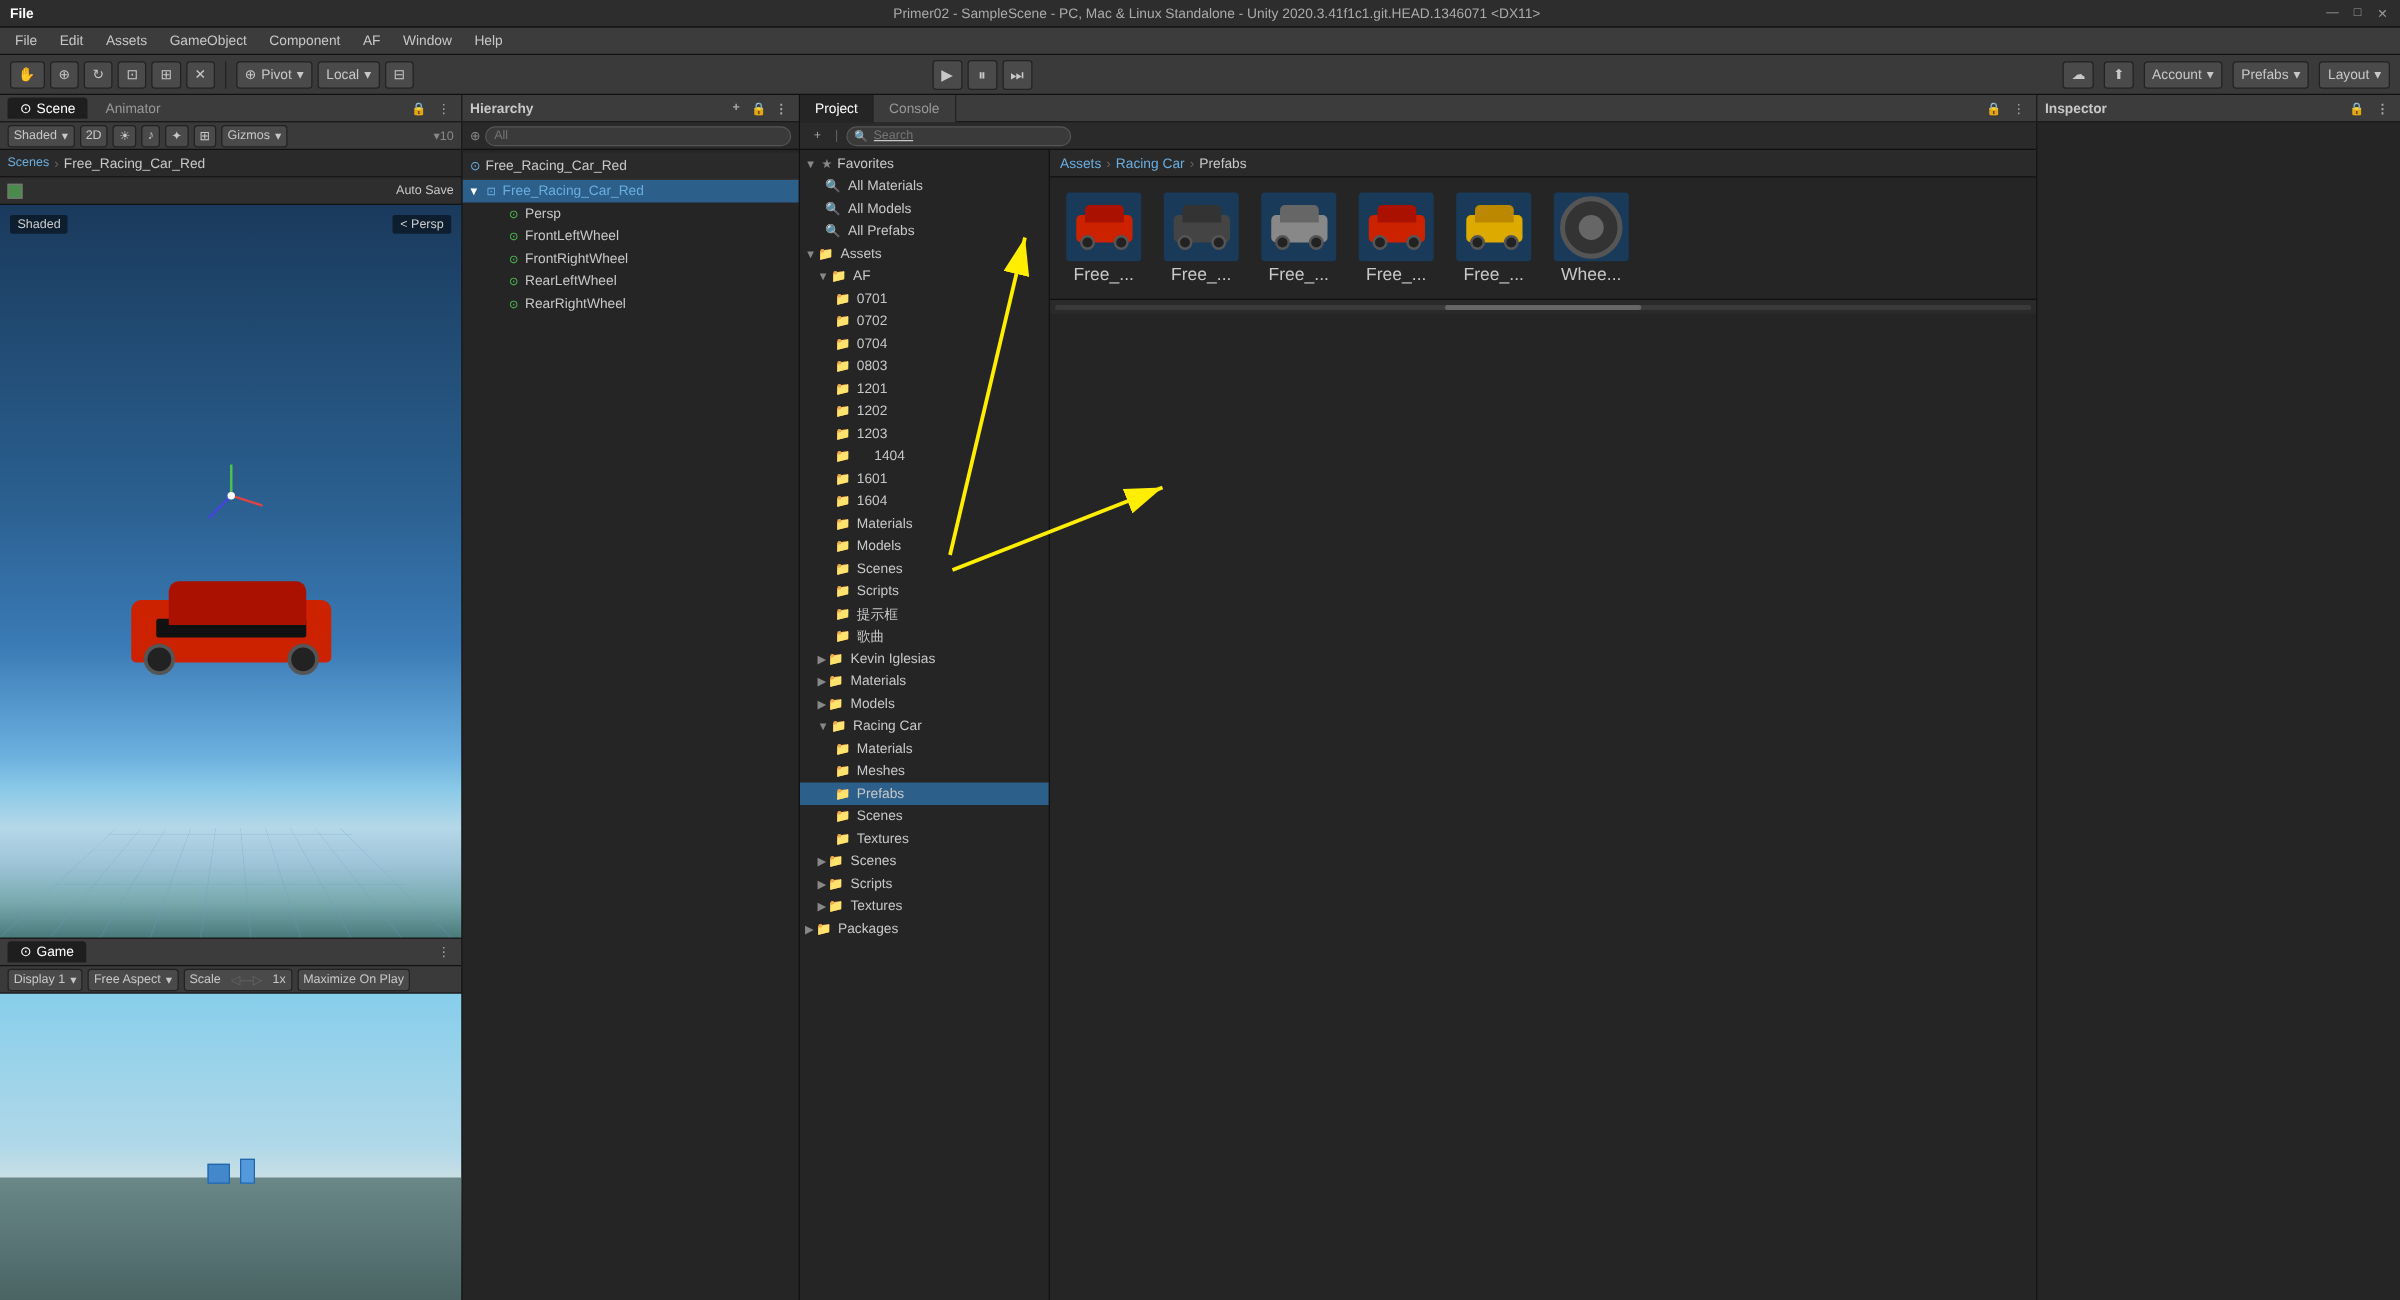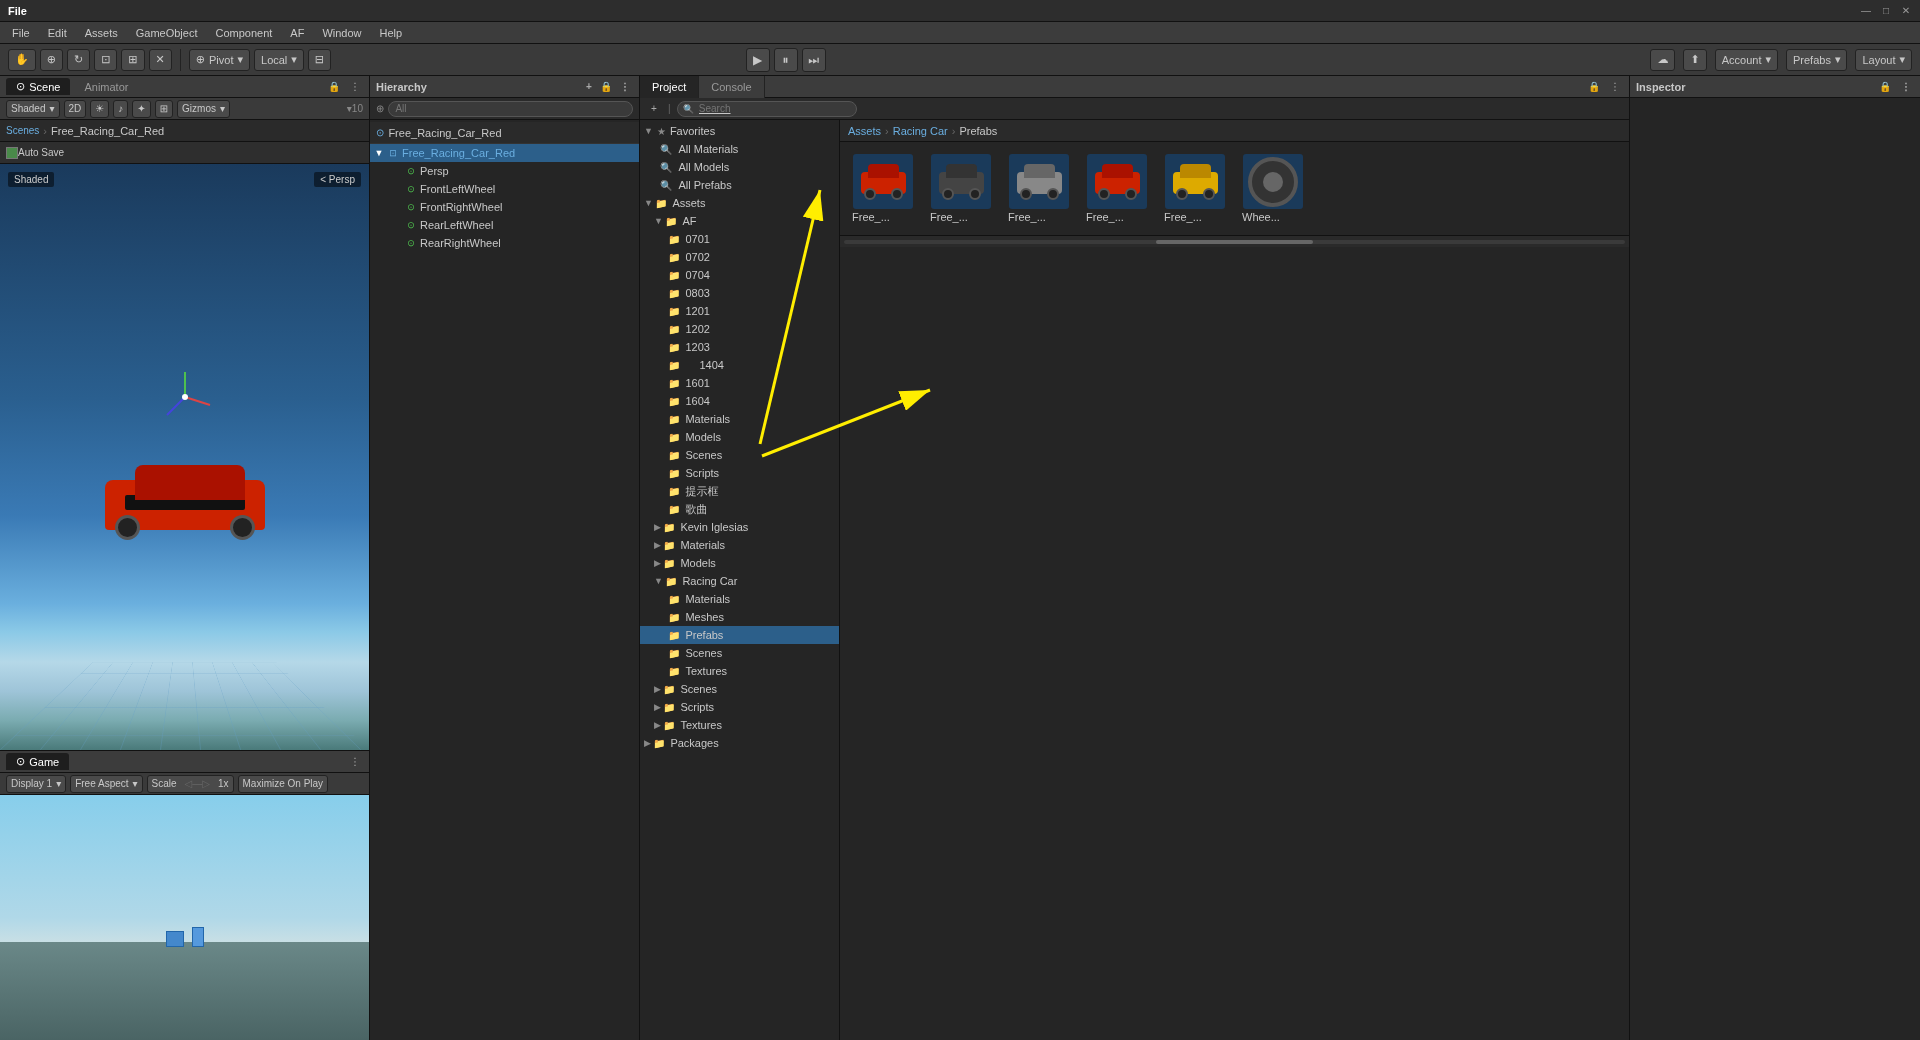--- a/index.html
+++ b/index.html
@@ -484,23 +484,23 @@
       height: 55px;
       background: #3a3a3a;
       border-radius: 3px;
       display: flex;
       align-items: center;
       justify-content: center;
       overflow: hidden;
       position: relative;
     }
     .asset-label {
-      font-size: 11px;
+      font-size: 14px;
       color: #c8c8c8;
-      text-align: left;
+      text-align: center;
       margin-top: 2px;
       word-break: break-all;
       width: 100%;
     }
     .car-thumb { 
       width: 55px; 
       height: 45px; 
       background: transparent;
       position: relative;
     }
@@ -627,20 +627,21 @@
     
     .auto-save-bar {
       height: 22px;
       background: #2e2e2e;
       display: flex;
       align-items: center;
       padding: 0 6px;
       gap: 0;
       border-bottom: 1px solid #111;
       font-size: 10px;
+      justify-content: space-between;
     }
     .mini-checkbox {
       width: 12px;
       height: 12px;
       border: 1px solid #777;
       background: #3a3a3a;
     }
     .mini-checkbox.checked {
       background: #4a8a4a;
     }
@@ -649,20 +650,21 @@
       flex: 1;
       display: flex;
       flex-direction: column;
     }
   </style>
 </head>
 <body>
 
 <div id="title-bar">
   <span style="margin-right:8px; color:#fff; font-weight:bold; font-size:11px;">File</span>
+  <span class="title-text">Primer02 - SampleScene - PC, Mac &amp; Linux Standalone - Unity 2020.3.41f1c1.git.HEAD.1346071 &lt;DX11&gt;</span>
   <div class="window-controls">
     <div class="win-btn">—</div>
     <div class="win-btn">□</div>
     <div class="win-btn">✕</div>
   </div>
 </div>
 
 <div id="menu-bar">
   <div class="menu-item">File</div>
   <div class="menu-item">Edit</div>

